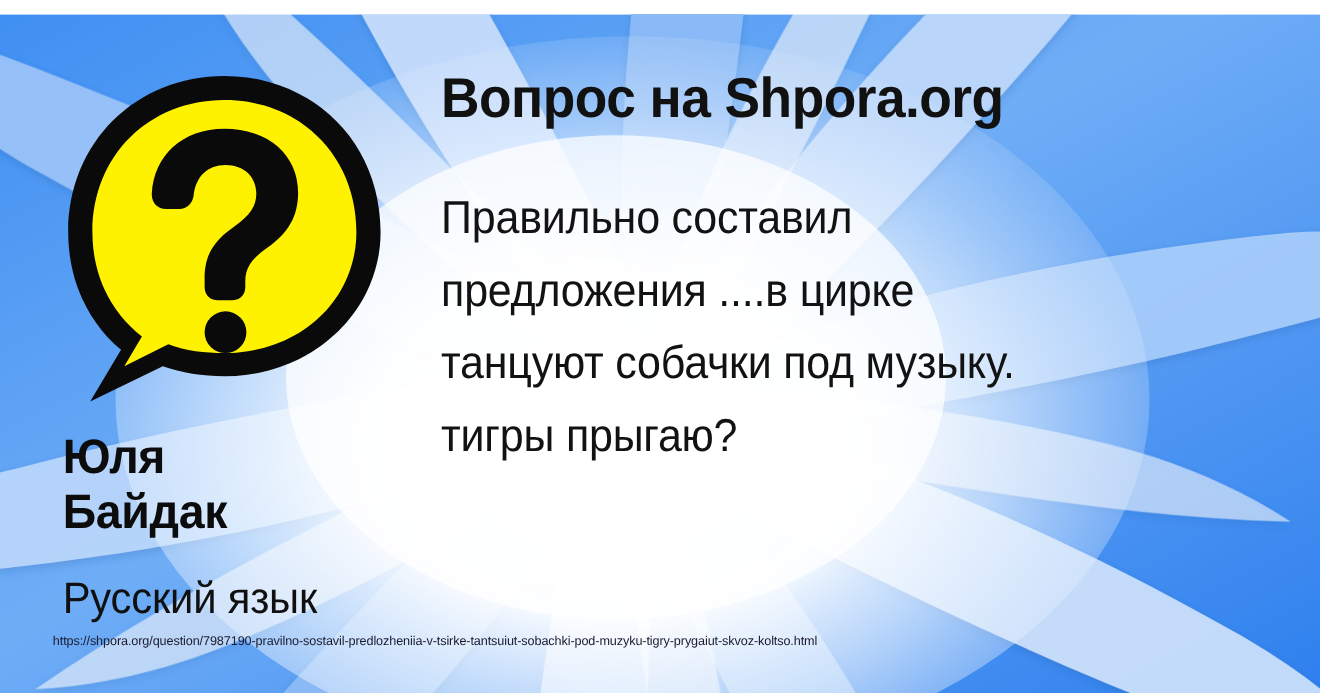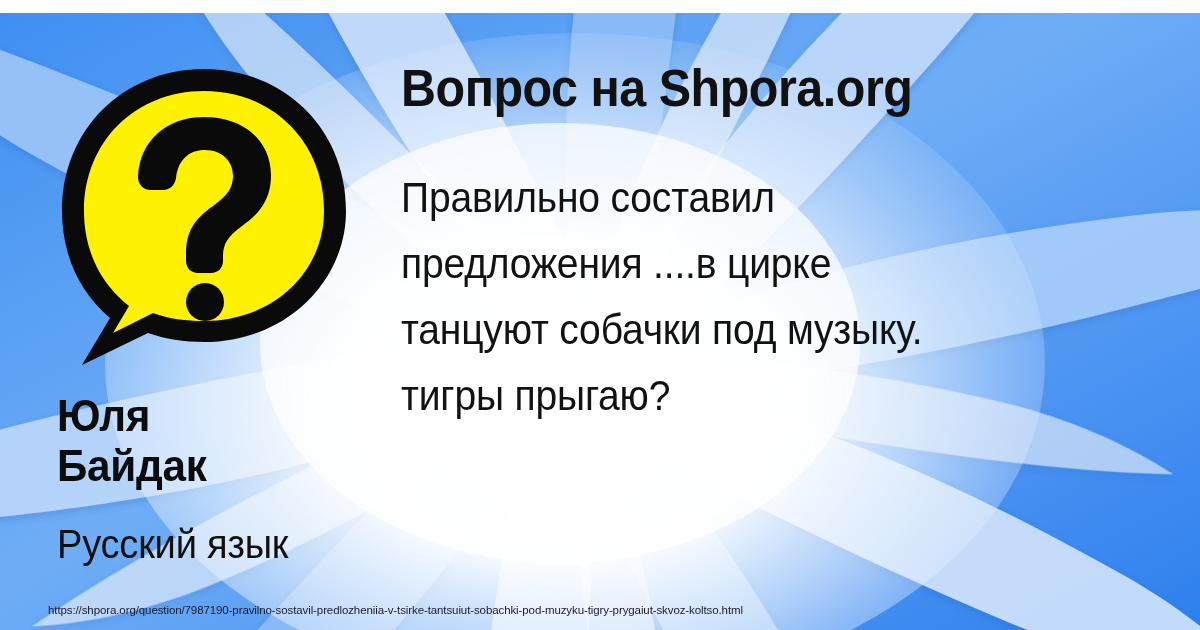--- a/index.html
+++ b/index.html
@@ -106,21 +106,21 @@
     letter-spacing: -0.2px;
     color: #101010;
     transform: scaleX(0.95);
     transform-origin: left top;
   }
 
   
   #source-url {
     position: absolute;
     left: 48px;
-    top: 589px;
+    top: 562px;
     z-index: 3;
     font-family: "Liberation Sans", sans-serif;
     font-size: 11.5px;
     line-height: 16px;
     letter-spacing: -0.1px;
     color: #1a1a2e;
     white-space: nowrap;
     text-decoration: none;
   }
 </style>

